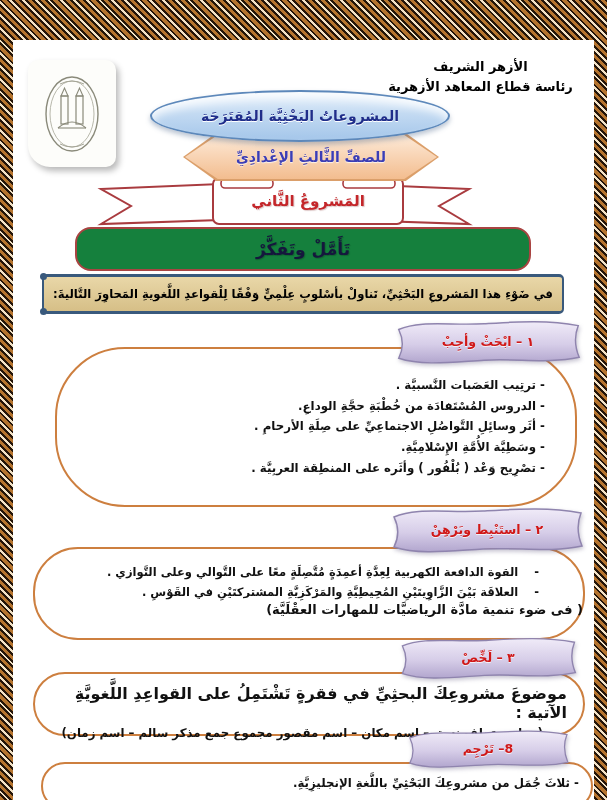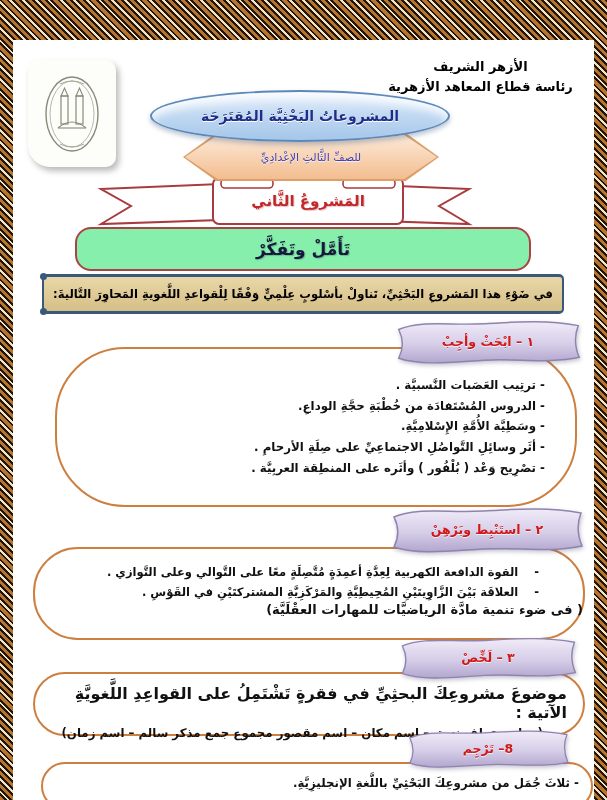--- a/index.html
+++ b/index.html
@@ -45,38 +45,38 @@
     position:absolute; top:93px; left:170px; width:256px; height:48px;
     background:#db9f6a;
     clip-path:polygon(0% 50%, 13% 0%, 87% 0%, 100% 50%, 87% 100%, 13% 100%);
     z-index:3;
   }
   .hex-inner {
     position:absolute; inset:2px;
     background:linear-gradient(#fdead8, #f3bd8f);
     clip-path:polygon(0% 50%, 13% 0%, 87% 0%, 100% 50%, 87% 100%, 13% 100%);
     display:flex; align-items:center; justify-content:center;
-    font-weight:normal; font-size:11px; color:#3b3db5;
+    font-weight:bold; font-size:14px; color:#3b3db5;
     text-shadow:0 1px 1px rgba(255,255,255,.8);
   }
 
   
   .ribbon-wrap { position:absolute; top:135px; left:82px; width:380px; height:52px; z-index:2; }
   .ribbon-wrap svg { position:absolute; inset:0; width:100%; height:100%; }
   .ribbon-label {
     position:absolute; top:6px; left:118px; width:190px; height:40px;
     display:flex; align-items:center; justify-content:center;
     font-weight:bold; font-size:15px; color:#c4262a;
     text-shadow:1px 1px 1px rgba(120,30,30,.25);
   }
 
   
   .reflect-box {
     position:absolute; top:187px; left:62px; width:456px; height:44px;
-    background:#86efac; border:2px solid #a94а42;
+    background:#15803d; border:2px solid #a94а42;
     border:2px solid #a94442; border-radius:16px;
     display:flex; align-items:center; justify-content:center;
     font-weight:bold; font-size:17px; color:#15173d;
     text-shadow:1px 1px 1px rgba(0,0,0,.2);
     z-index:1;
   }
 
   
   .instruction-banner {
     position:absolute; top:234px; left:29px; width:522px; height:40px;
@@ -192,22 +192,22 @@
     <div class="flag" id="flag1">
       <svg viewBox="0 0 200 50">
           <path d="M7,13 C30,3 60,9 96,7 C132,5 162,3 194,9 C190,19 190,30 195,42 C162,49 132,43 96,45 C62,47 32,51 7,43 C12,33 12,23 7,13 Z" fill="url(#flagGrad)" stroke="#8f84ae" stroke-width="1.5"></path>
         </svg>
       <div class="flag-label">١ – ابْحَثْ وأجِبْ</div>
     </div>
     <div class="content-box" id="box1">
       <ul class="box-list">
         <li>- ترتِيب العَصَبات النَّسبيَّة .</li>
         <li>- الدروس المُسْتَفادَة من خُطْبَةِ حجَّةِ الوداعِ.</li>
+        <li>- أثَر وسائِلِ التَّواصُلِ الاجتماعِيِّ على صِلَةِ الأرحامِ .</li>
         <li>- وسَطِيَّة الأُمَّةِ الإِسْلامِيَّةِ.</li>
-        <li>- أثَر وسائِلِ التَّواصُلِ الاجتماعِيِّ على صِلَةِ الأرحامِ .</li>
         <li>- تصْرِيح وَعْد ( بُلْفُور ) وأثَره على المنطِقة العربِيَّة .</li>
       </ul>
     </div>
 
     <div class="flag" id="flag2">
       <svg viewBox="0 0 200 50">
           <path d="M7,13 C30,3 60,9 96,7 C132,5 162,3 194,9 C190,19 190,30 195,42 C162,49 132,43 96,45 C62,47 32,51 7,43 C12,33 12,23 7,13 Z" fill="url(#flagGrad)" stroke="#8f84ae" stroke-width="1.5"></path>
         </svg>
       <div class="flag-label">٢ – استَنْبِط وبَرْهِنْ</div>
     </div>

